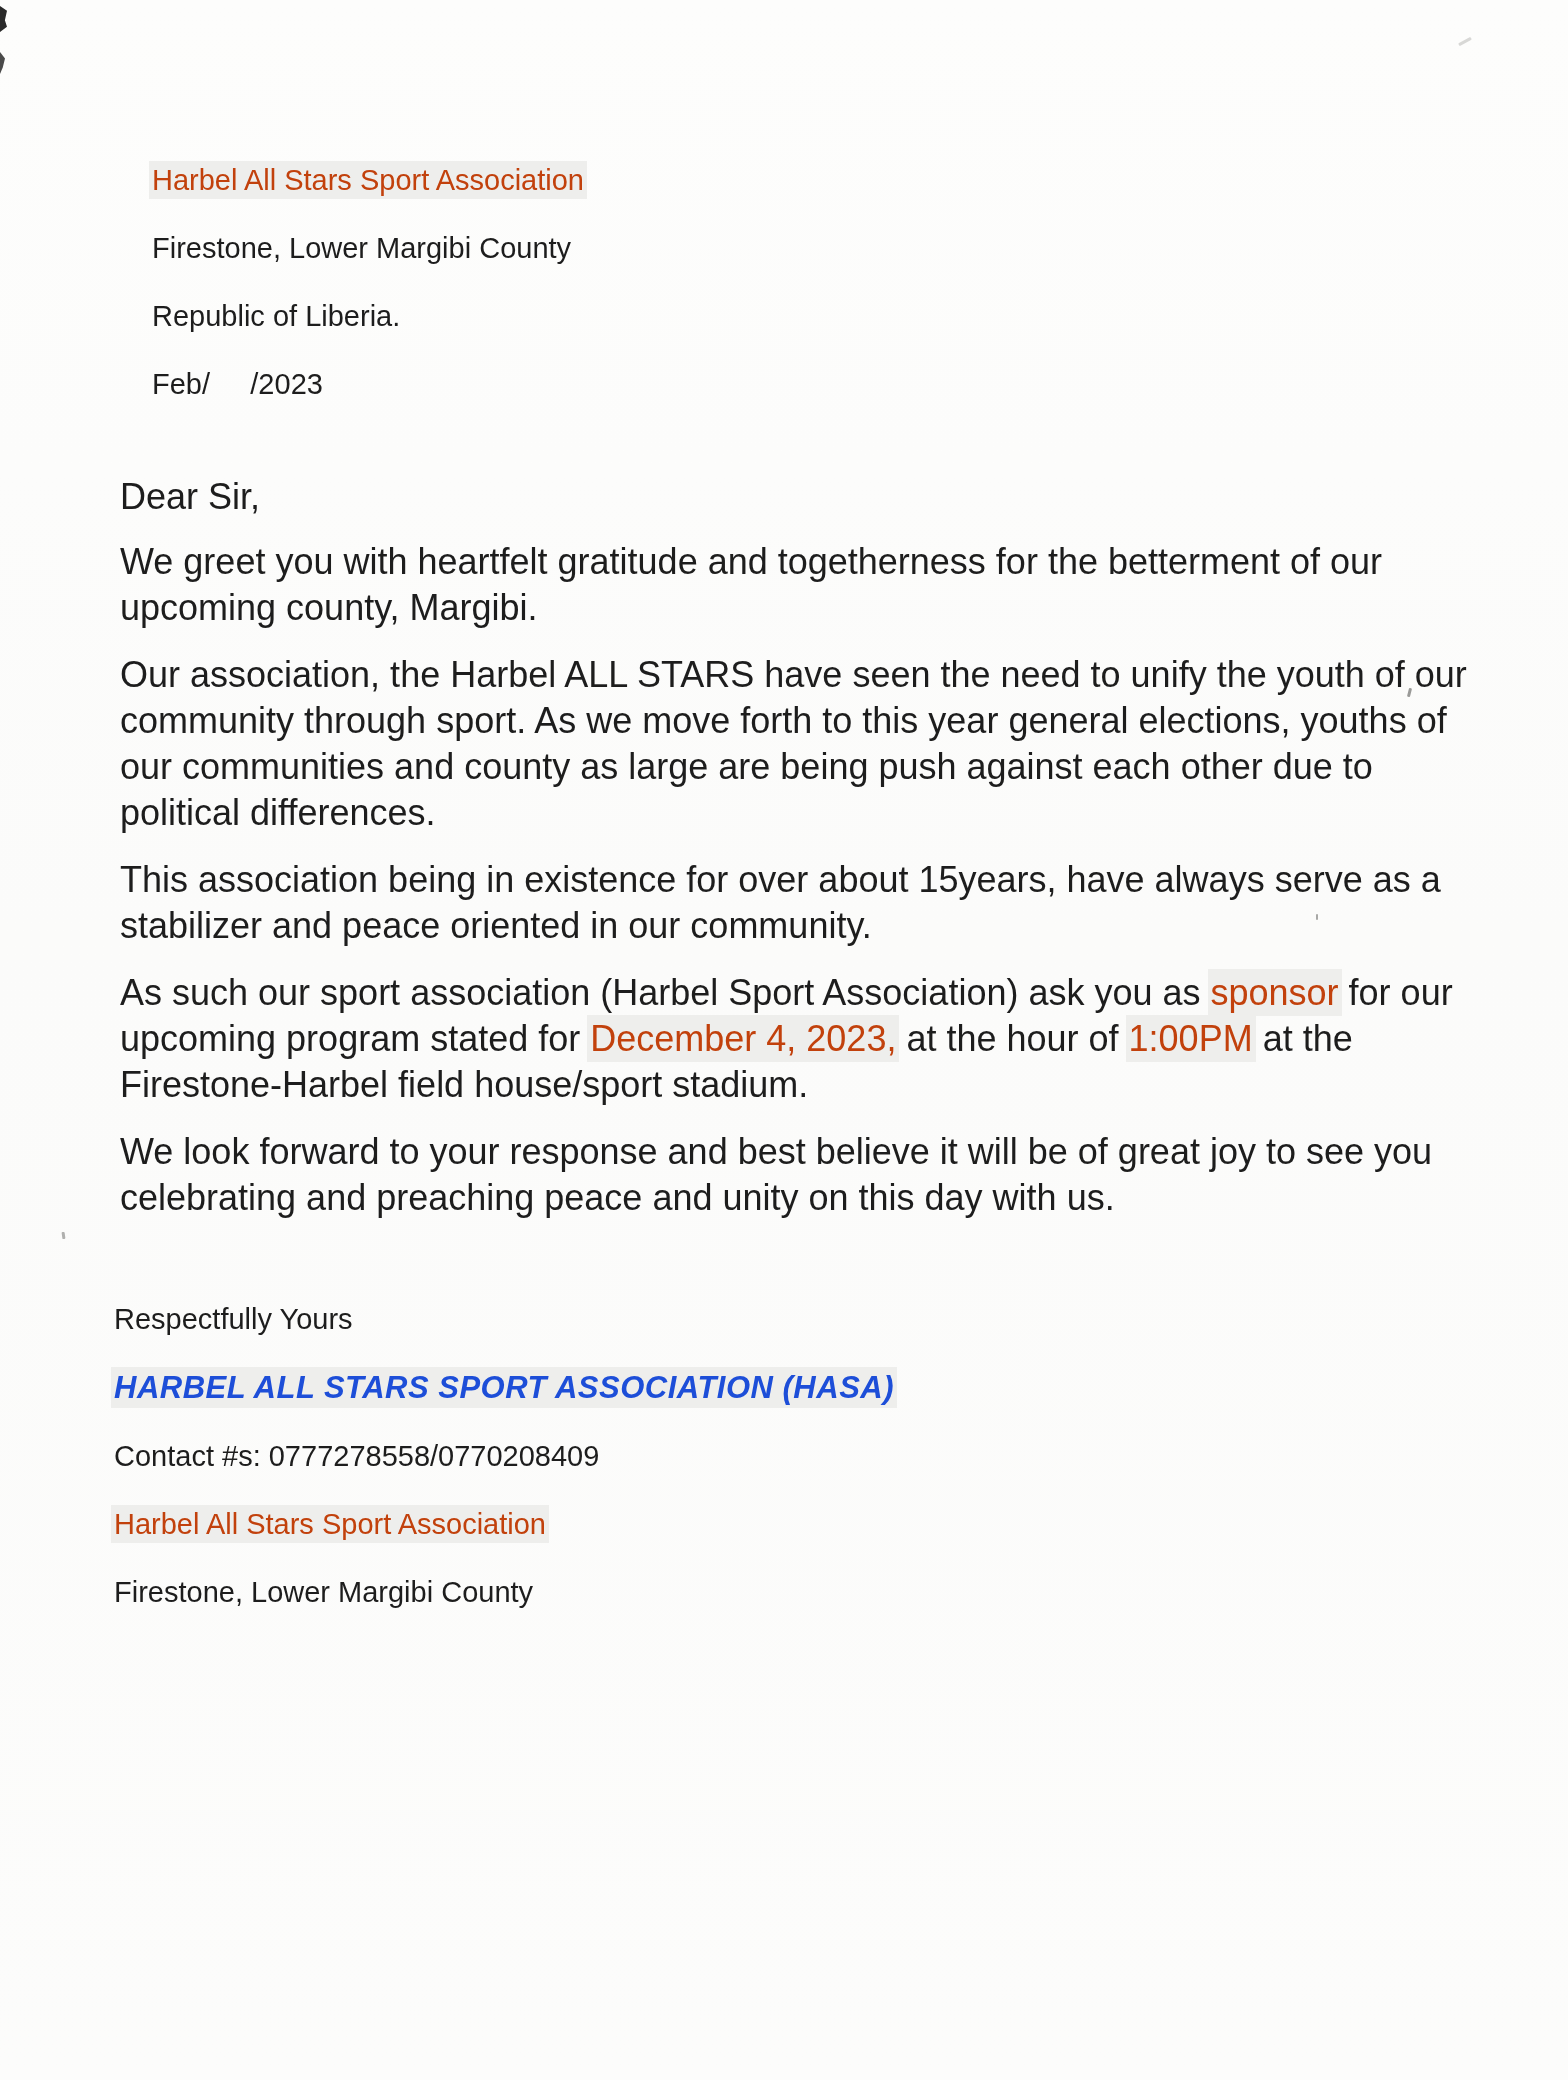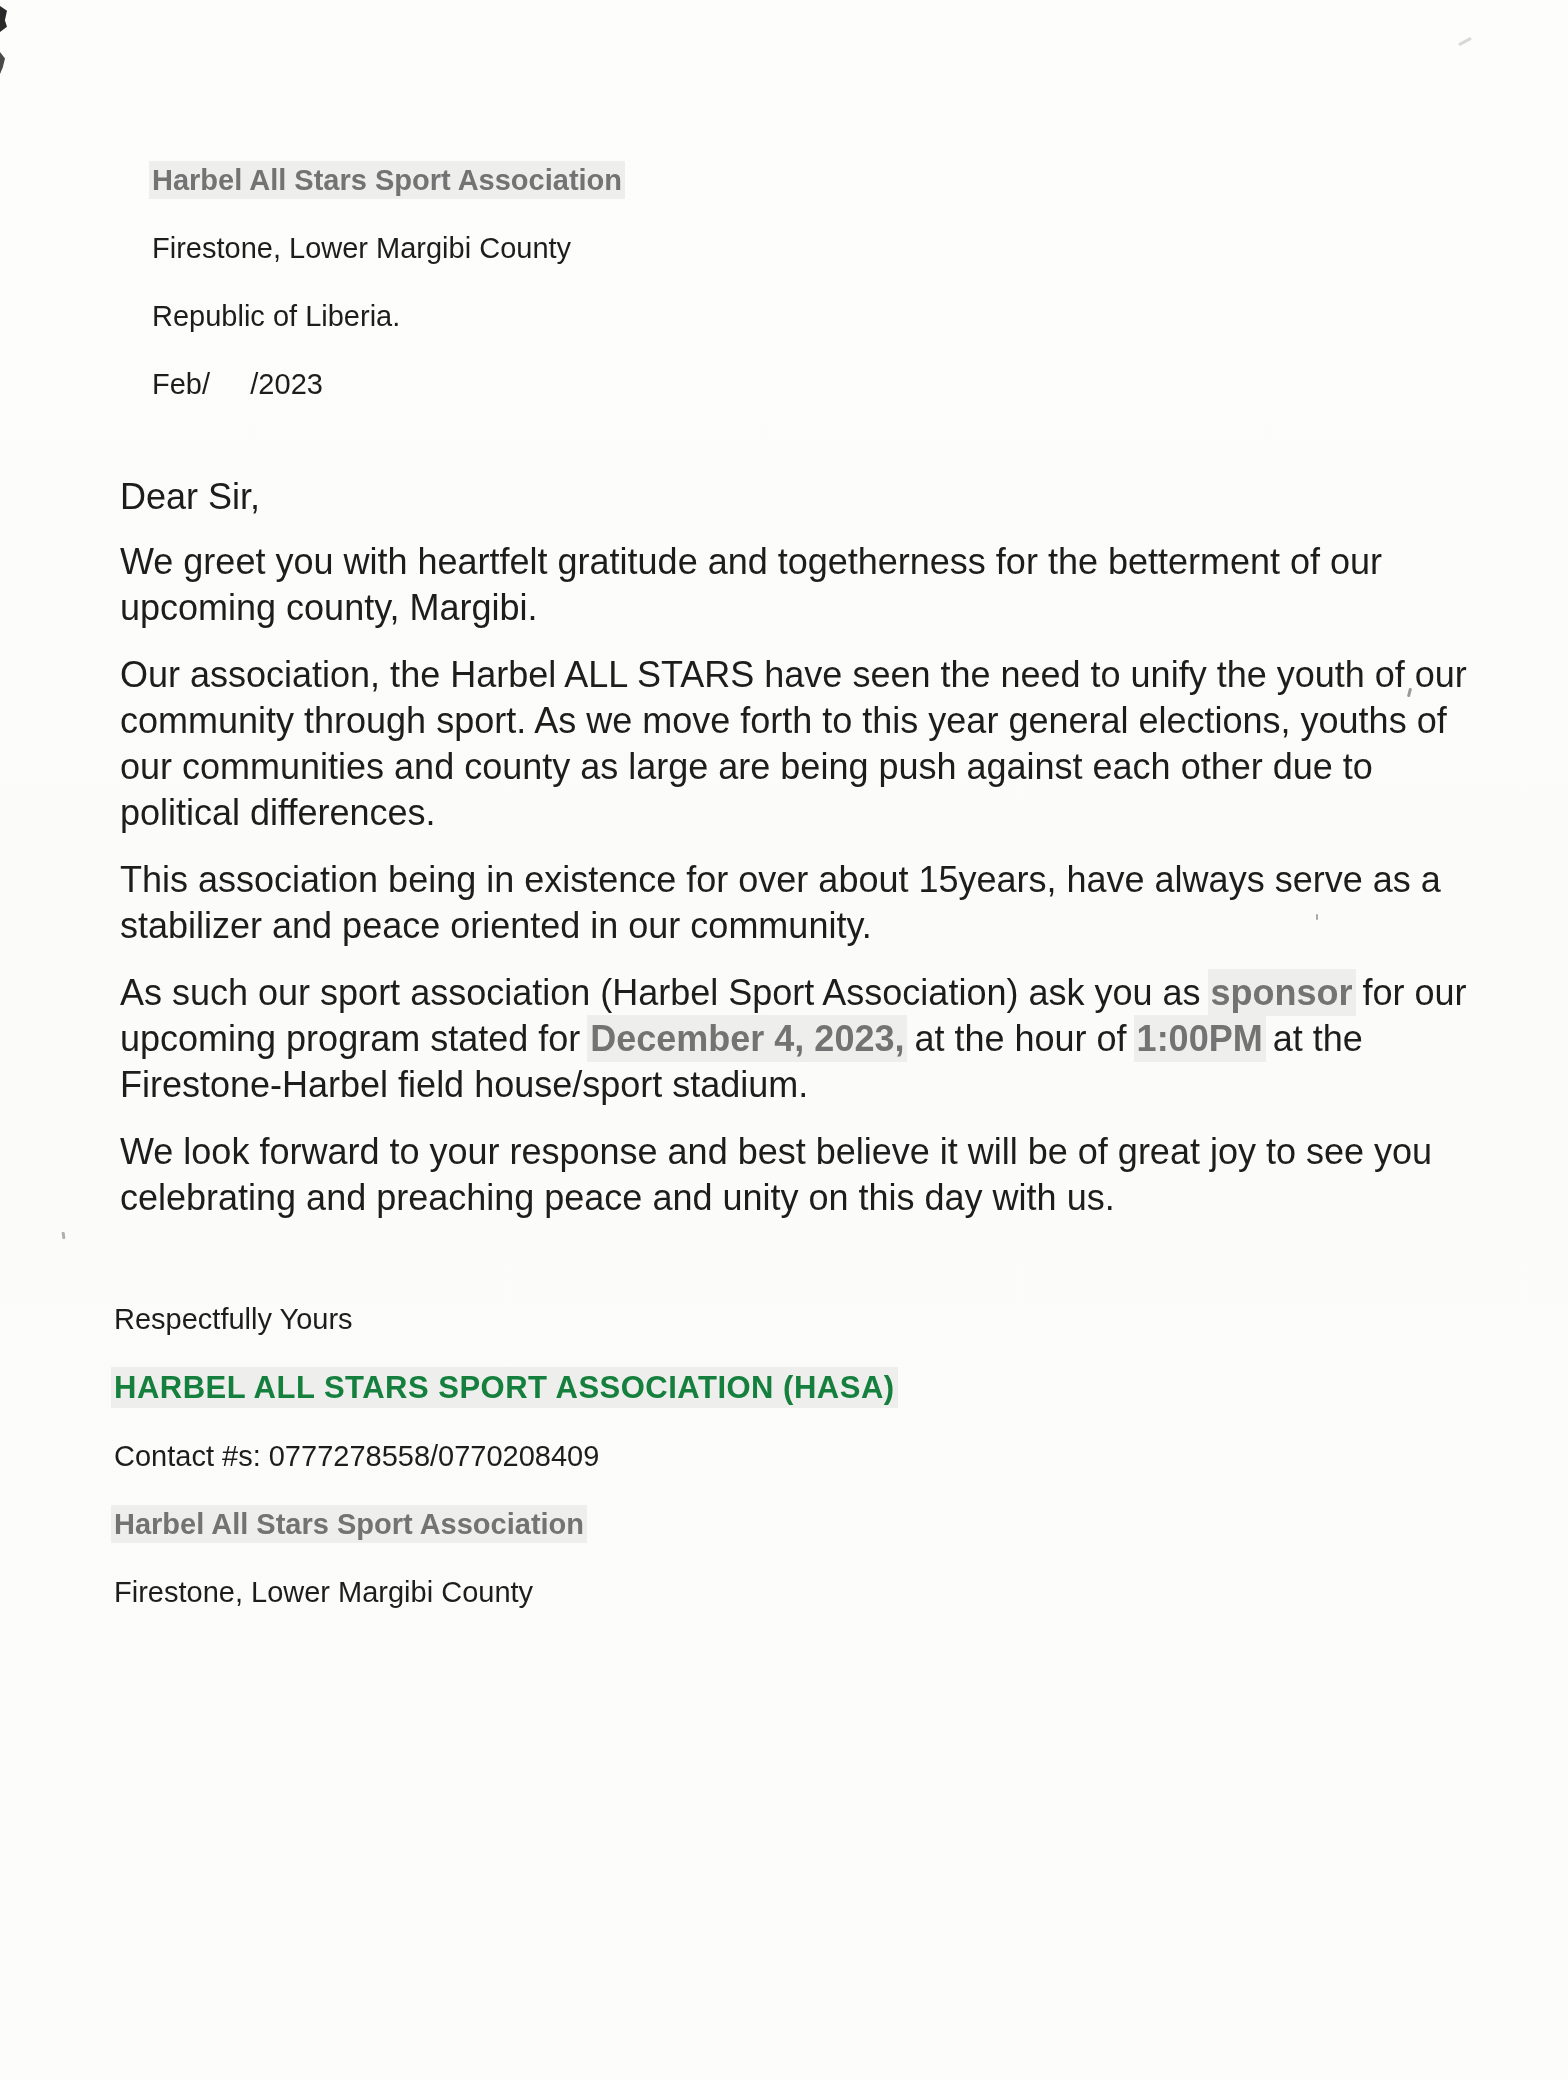--- a/index.html
+++ b/index.html
@@ -42,39 +42,40 @@
   .content { position: absolute; left: 0; top: 0; width: 100%; }
 
   .sender-block { margin: 158px 0 0 152px; }
   .recipient-block { margin: 66px 0 0 148px; }
   .sender-block p, .recipient-block p, .closing-block p {
     font-size: 29px;
     line-height: 45px;
     margin: 0 0 23px 0;
     white-space: pre-wrap;
   }
-  .bold { font-weight: bold; color: #737373; text-align: right; }
+  .bold { font-weight: normal; color: #c2410c; text-align: right; }
   .hl {
     background: #eeeeec;
     box-shadow: 0 0 0 3px #eeeeec;
     display: inline;
   }
   .body-block { margin: 67px 0 0 120px; width: 1378px; }
   .body-block p {
     font-size: 36px;
     line-height: 46px;
     margin: 0 0 21px 0;
   }
   .salutation { margin-bottom: 19px !important; }
   .closing-block { margin: 76px 0 12px 114px; }
   .closing-org-caps {
     font-weight: bold;
-    color: #15803d;
+    color: #1d4ed8;
     font-size: 31px !important;
     letter-spacing: 0.5px;
+    font-style: italic;
   }
 </style>
 </head>
 <body>
 
 <div class="page">
 
   <div class="corner-mark"></div>
   <div class="corner-mark-2"></div>
   <div class="speck speck-a"></div>

